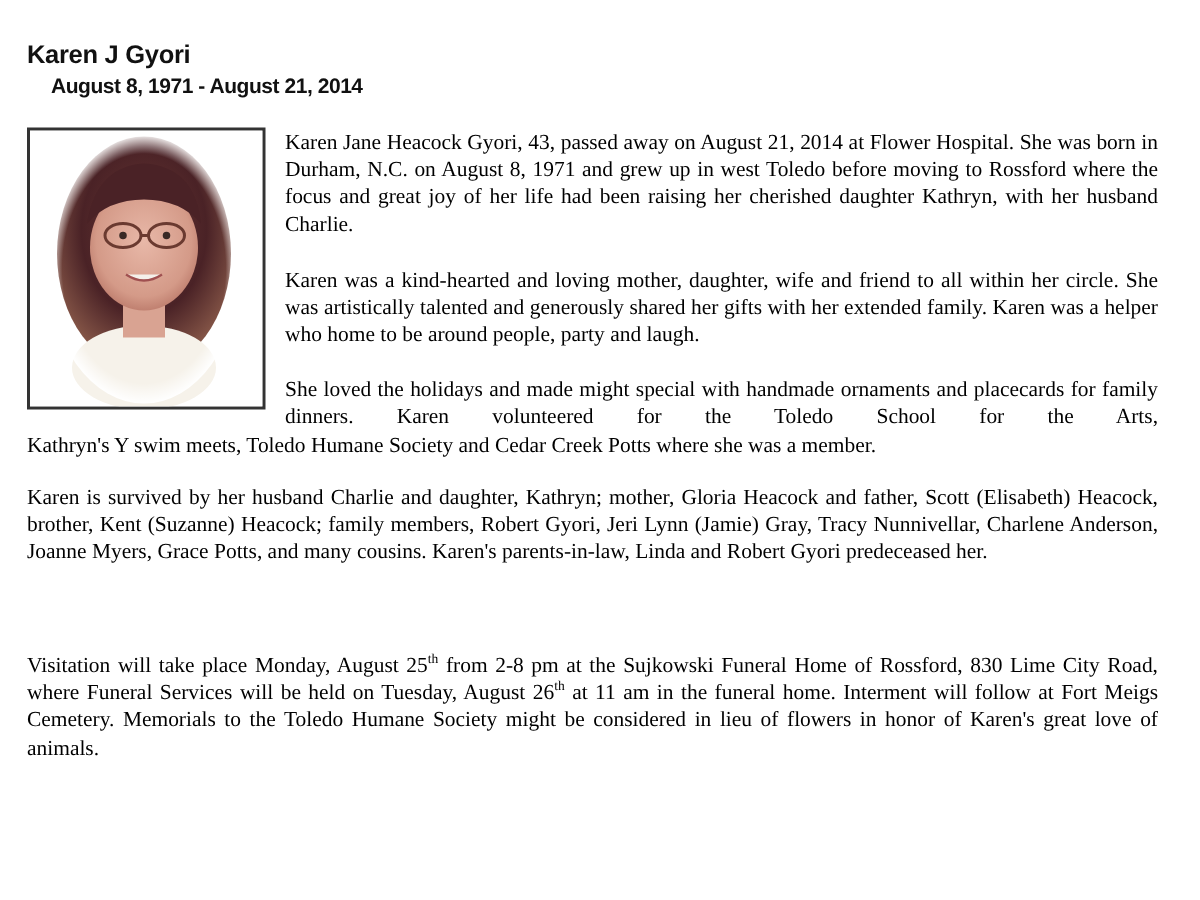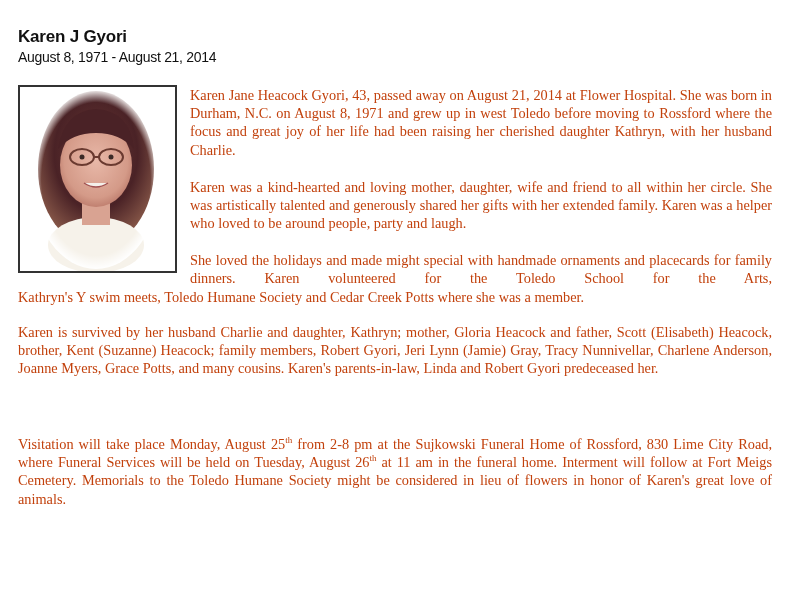--- a/index.html
+++ b/index.html
@@ -9,37 +9,37 @@
       color: #1a1a1a;
     }
     .title {
       position: absolute; left: 18px; top: 27px;
       font-family: "Liberation Sans", "DejaVu Sans", sans-serif;
       font-weight: bold; font-size: 17px; letter-spacing: -0.2px; margin: 0;
       color: #111;
       text-align: center;
     }
     .dates {
-      position: absolute; left: 18px; top: 49px;
+      position: absolute; left: 34px; top: 49px;
       font-family: "Liberation Sans", "DejaVu Sans", sans-serif;
-      font-weight: normal; font-size: 14px; letter-spacing: -0.3px;
+      font-weight: bold; font-size: 14px; letter-spacing: -0.3px;
       color: #111;
     }
     .photo-frame {
       position: absolute; left: 18px; top: 85px;
       width: 159px; height: 188px;
       border: 2px solid #333; box-sizing: border-box;
       background: #fff; overflow: hidden;
     }
     .photo-frame svg { display: block; }
     .p {
       position: absolute; margin: 0;
       font-size: 14.3px; line-height: 18.2px;
       text-align: justify; text-align-last: left;
-      color: #c2410c;
+      color: #000000;
     }
     .p1 { left: 190px; top: 86px; width: 582px; }
     .p2 { left: 190px; top: 178px; width: 582px; }
     .p3a { left: 190px; top: 251px; width: 582px; }
     .p3b { left: 18px; top: 288px; width: 760px; }
     .p4 { left: 18px; top: 323px; width: 754px; }
     .p5 { left: 18px; top: 415px; width: 754px; margin-top: 20px; }
     sup { font-size: 9px; line-height: 0; vertical-align: super; }
     .justify-full { text-align-last: justify; }
   </style>
@@ -87,17 +87,17 @@
     <circle cx="62" cy="70" r="2.5" fill="#3a2a26"></circle>
     <circle cx="91" cy="70" r="2.5" fill="#3a2a26"></circle>
 
     <path d="M64 96 Q76 104 88 96" fill="#f4f0ea" stroke="#a05050" stroke-width="1.5"></path>
 
     <ellipse cx="76" cy="92" rx="64" ry="90" fill="url(#fadeG)"></ellipse>
   </svg>
 </div>
 
 <p class="p p1">Karen Jane Heacock Gyori, 43, passed away on August 21, 2014 at Flower Hospital. She was born in Durham, N.C. on August 8, 1971 and grew up in west Toledo before moving to Rossford where the focus and great joy of her life had been raising her cherished daughter Kathryn, with her husband Charlie.</p>
-<p class="p p2">Karen was a kind-hearted and loving mother, daughter, wife and friend to all within her circle. She was artistically talented and generously shared her gifts with her extended family.  Karen was a helper who loved to be around people, party and laugh.</p>
+<p class="p p2">Karen was a kind-hearted and loving mother, daughter, wife and friend to all within her circle. She was artistically talented and generously shared her gifts with her extended family.  Karen was a helper who home to be around people, party and laugh.</p>
 <p class="p p3a justify-full">She loved the holidays and made might special with handmade ornaments and placecards for family dinners. Karen volunteered for the Toledo School for the Arts,</p>
 <p class="p p3b">Kathryn's Y swim meets, Toledo Humane Society and Cedar Creek Potts where she was a member.</p>
 <p class="p p4">Karen is survived by her husband Charlie and daughter, Kathryn; mother, Gloria Heacock and father, Scott (Elisabeth) Heacock, brother, Kent (Suzanne) Heacock; family members, Robert Gyori, Jeri Lynn (Jamie) Gray, Tracy Nunnivellar, Charlene Anderson, Joanne Myers, Grace Potts, and many cousins.  Karen's parents-in-law, Linda and Robert Gyori predeceased her.</p>
 <p class="p p5"><span>Visitation will take place Monday, August 25</span><sup>th</sup><span> from 2-8 pm at the Sujkowski Funeral Home of Rossford, 830 Lime City Road, where Funeral Services will be held on Tuesday, August 26</span><sup>th</sup><span> at 11 am in the funeral home. Interment will follow at Fort Meigs Cemetery.  Memorials to the Toledo Humane Society might be considered in lieu of flowers in honor of Karen's great love of animals.</span></p>
 
 </body></html>

